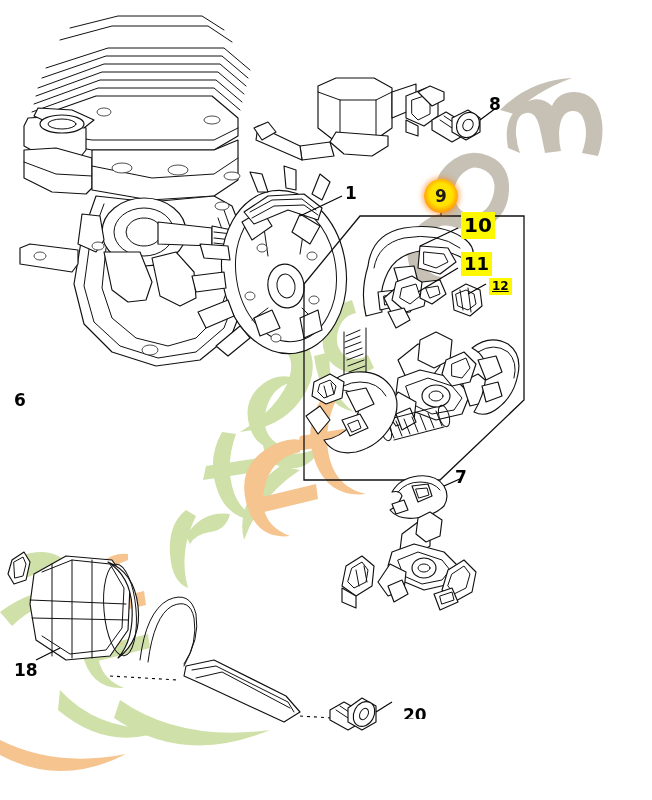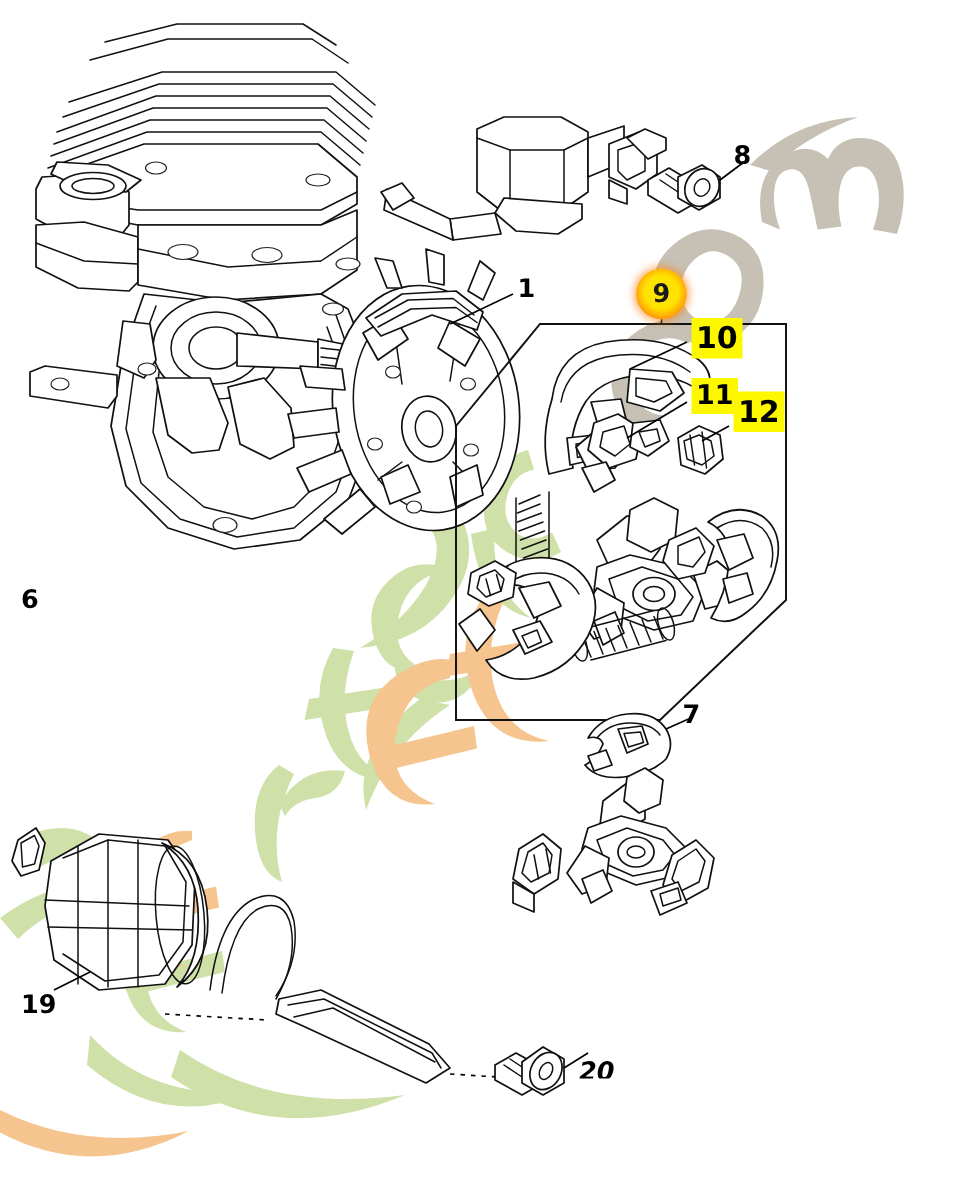--- a/index.html
+++ b/index.html
@@ -351,23 +351,23 @@
   </div>
 
   <div class="lbl" style="left:461px;top:215px;font-size:20px;">
     <span class="hl">10</span>
   </div>
 
   <div class="lbl" style="left:461px;top:255px;font-size:18px;">
     <span class="hl">11</span>
   </div>
 
-  <div class="lbl" style="left:489px;top:264px;font-size:20px;">
+  <div class="lbl" style="left:489px;top:280px;font-size:12px;text-decoration:underline;">
     <span class="hl">12</span>
   </div>
 
   <div class="lbl lbl-plain" style="left:455px;top:469px;">7</div>
 
-  <div class="lbl lbl-plain" style="left:14px;top:662px;">19</div>
-
-  <div class="lbl lbl-plain" style="left:386px;top:707px;overflow:hidden;height:12px;font-style:italic;">20</div>
+  <div class="lbl lbl-plain" style="left:14px;top:662px;">18</div>
+
+  <div class="lbl lbl-plain" style="left:403px;top:707px;overflow:hidden;height:12px;">20</div>
 
 </div>
 
 </body></html>

